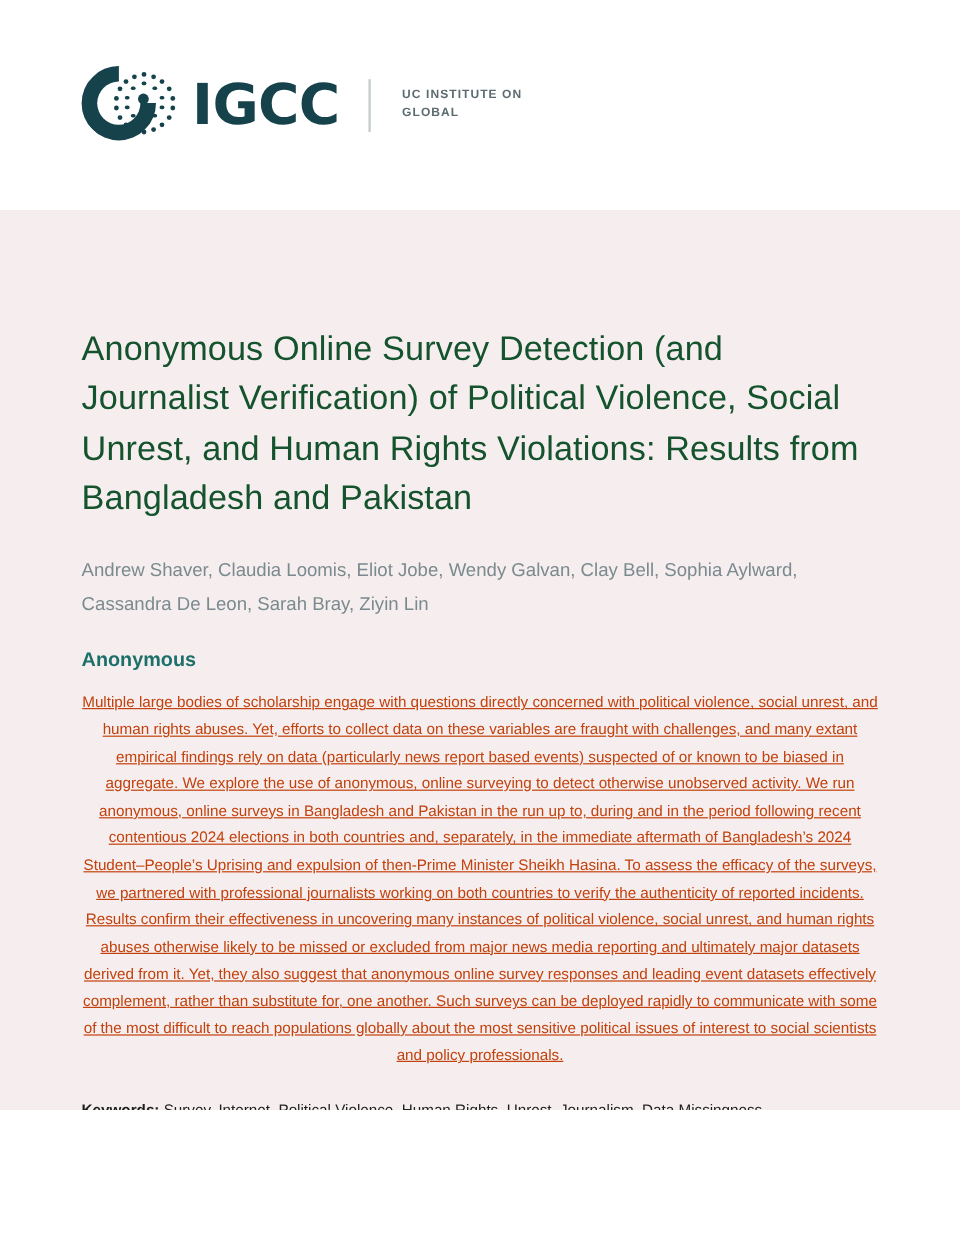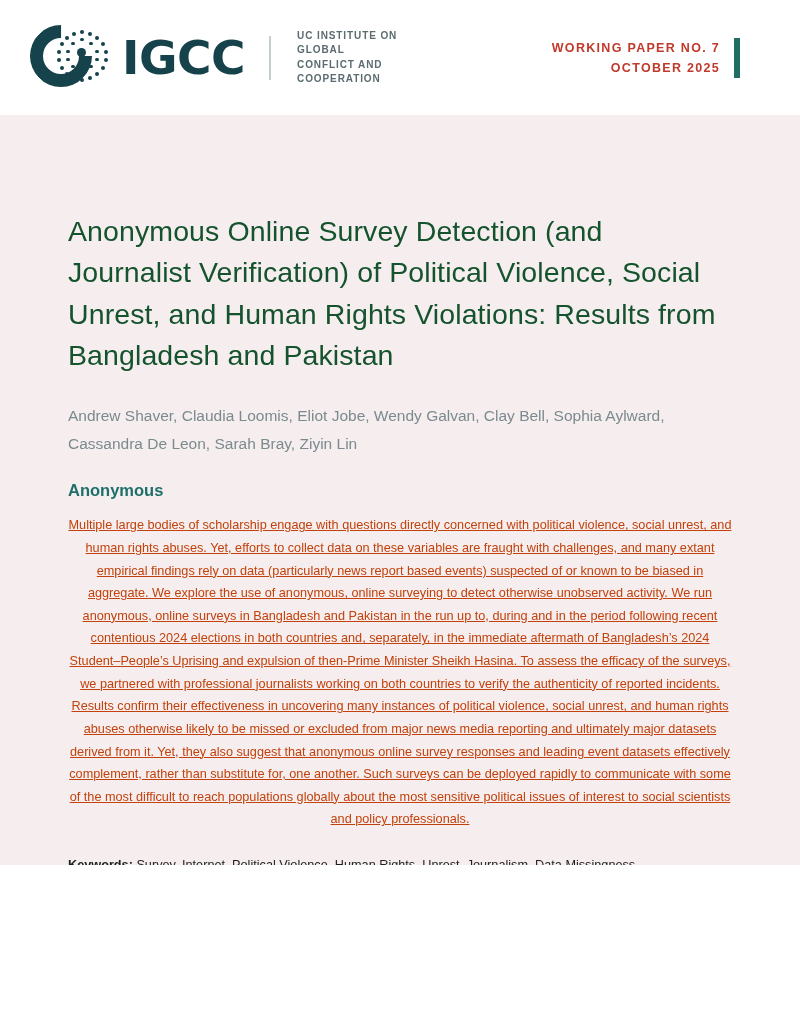--- a/index.html
+++ b/index.html
@@ -18,25 +18,25 @@
   .page {
     position: relative;
     width: 800px;
     height: 1035px;
     background: #ffffff;
   }
 
   
   .header {
     position: relative;
-    height: 115px;
+    height: 175px;
     background: #ffffff;
     display: flex;
     align-items: center;
-    padding: 0 60px 0 30px;
+    padding: 0 60px 0 68px;
     box-sizing: border-box;
   }
 
   .logo-block {
     display: flex;
     align-items: center;
     gap: 14px;
   }
 
   .logo-mark {
@@ -226,31 +226,23 @@
           <i style="left:10px;top:28px;width:3.5px;height:3.5px;"></i>
           <i style="left:10px;top:20px;width:3.5px;height:3.5px;"></i>
           <i style="left:15px;top:12px;width:3.5px;height:3.5px;"></i>
           <i style="left:21px;top:18px;width:9px;height:9px;border-radius:50%;"></i>
         </div>
       </div>
       <div class="logo-wordmark">IGCC</div>
       <div class="logo-divider"></div>
       <div class="logo-sub">
         <div>UC INSTITUTE ON GLOBAL</div>
-        <div>CONFLICT AND COOPERATION</div>
       </div>
     </div>
 
-    <div class="header-right">
-      <div class="header-meta">
-        <div>WORKING PAPER NO. 7</div>
-        <div>OCTOBER 2025</div>
-      </div>
-      <div class="header-rule"></div>
-    </div>
 
   </div>
 
   <div class="panel">
 
     <h1 class="title">Anonymous Online Survey Detection (and Journalist Verification) of Political Violence, Social Unrest, and Human Rights Violations: Results from Bangladesh and Pakistan</h1>
 
     <p class="authors">Andrew Shaver, Claudia Loomis, Eliot Jobe, Wendy Galvan, Clay Bell, Sophia Aylward, Cassandra De Leon, Sarah Bray, Ziyin Lin</p>
 
     <h2 class="abstract-heading">Anonymous</h2>

